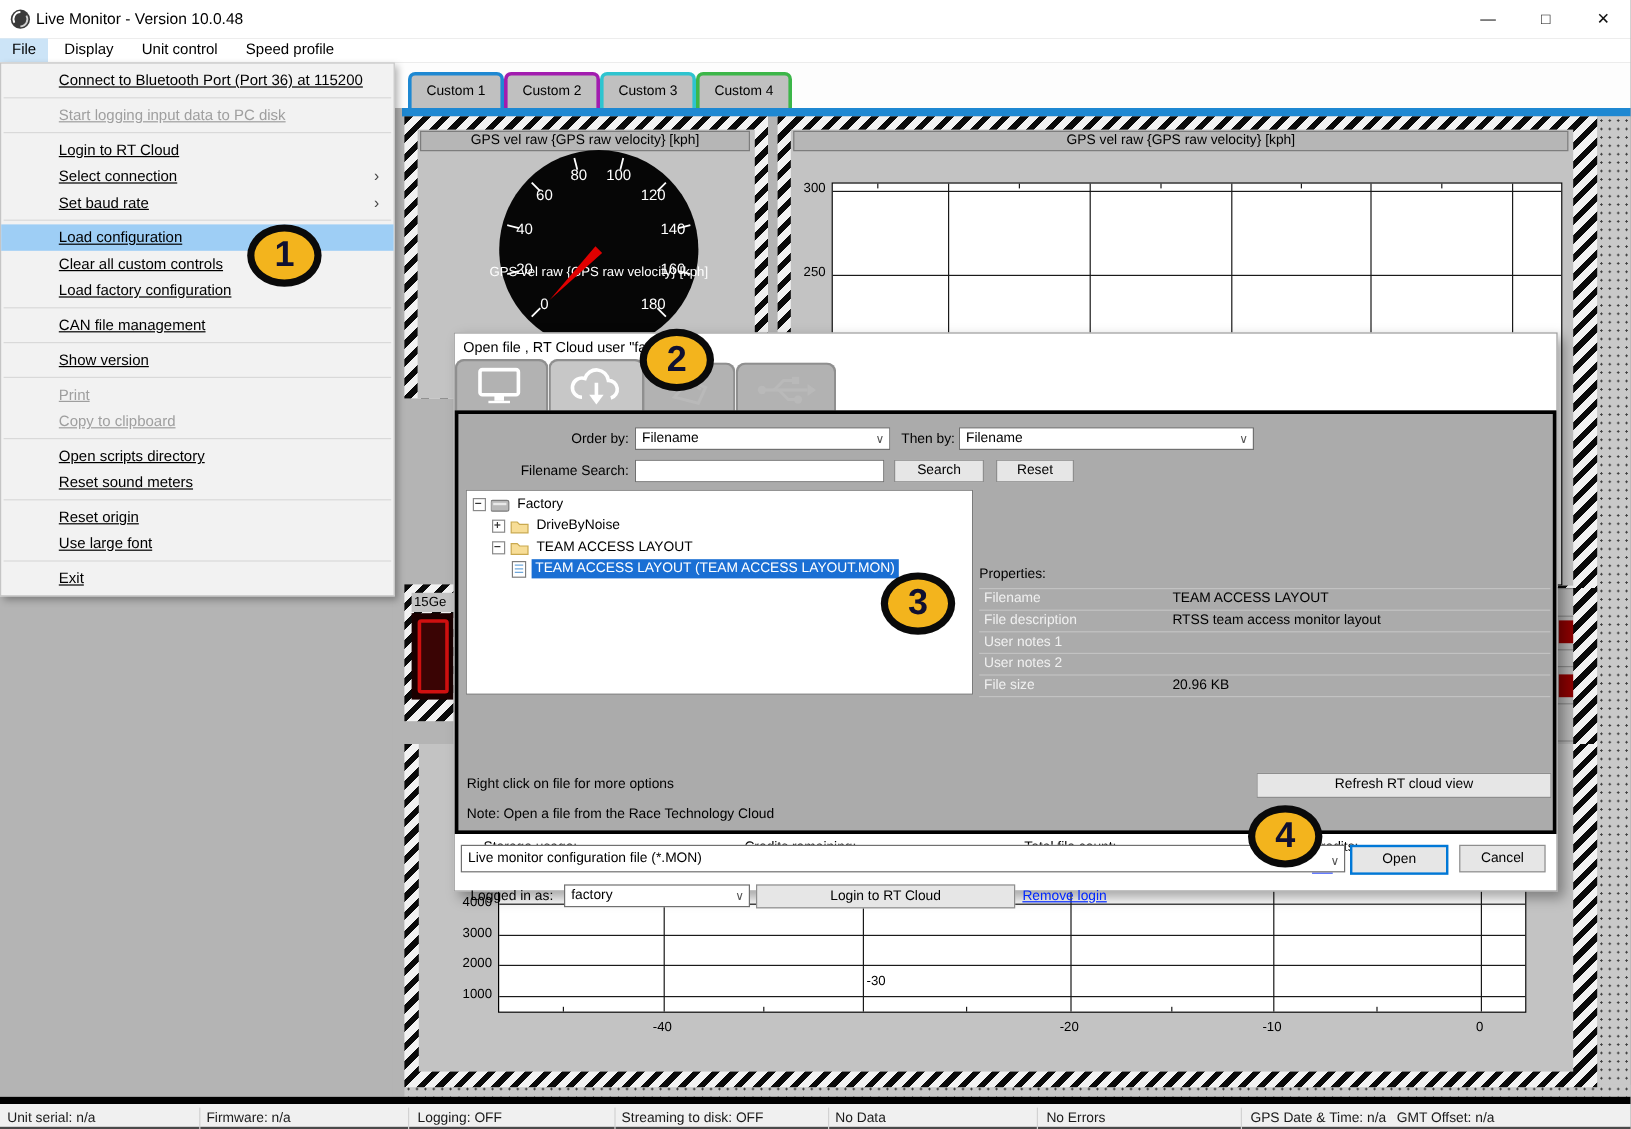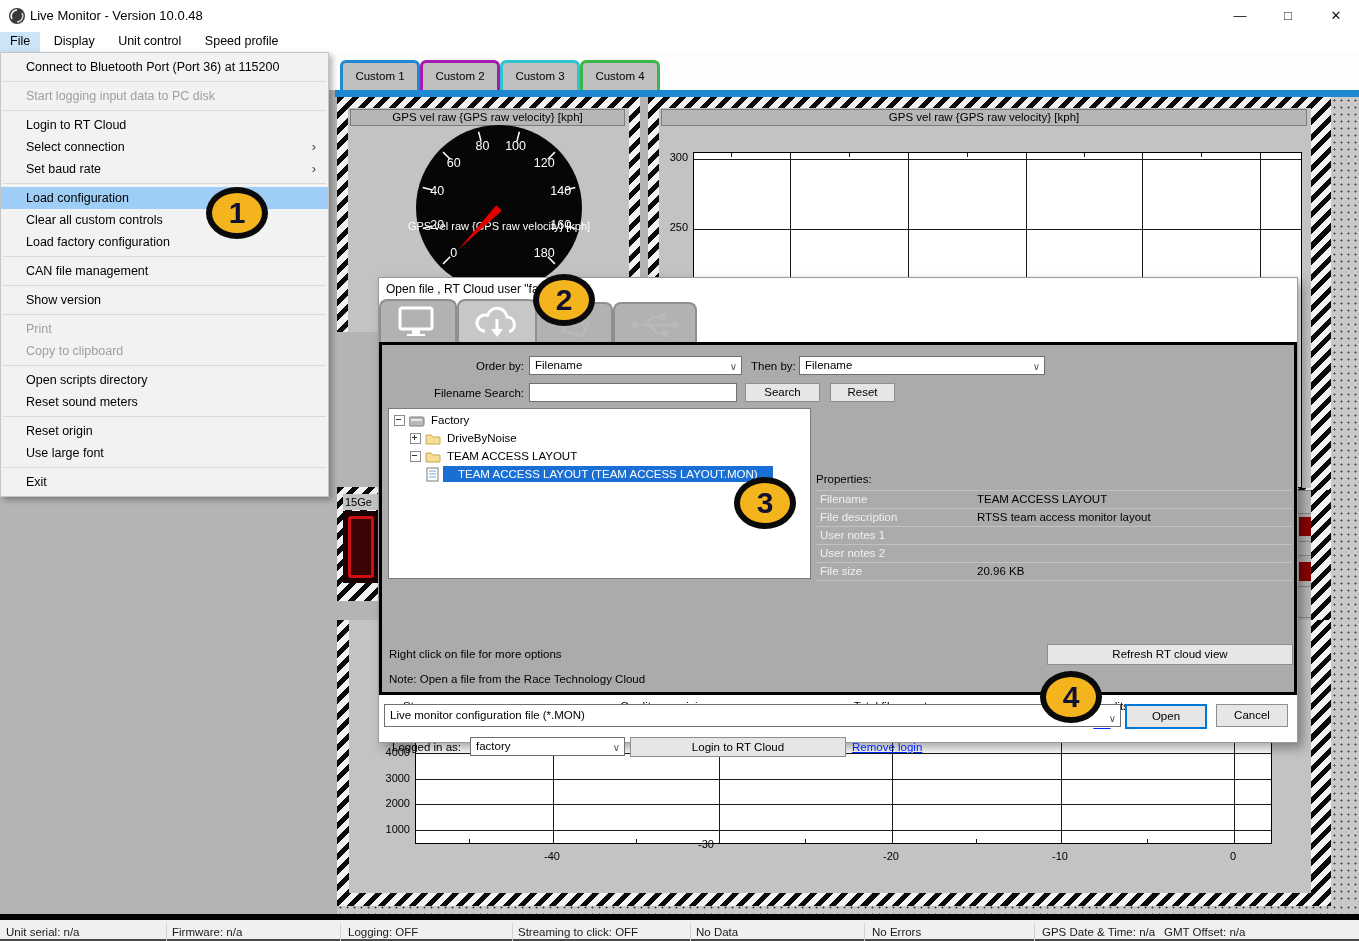--- a/index.html
+++ b/index.html
@@ -19,42 +19,42 @@
   .hazard{background:repeating-linear-gradient(135deg,#0a0a0a 0 5px,#f2f2f2 5px 11px);}
   .panelbg{background:#c3c3c3;}
   .ptitle{background:#b6b6b6;border:1px solid #7d7d7d;text-align:center;font-size:11.5px;line-height:13px;padding-top:1px;color:#000;}
   .plot{background:#fff;border:1px solid #000;}
   .hline{position:absolute;left:0;right:0;height:1px;background:#1a1a1a;}
   .vline{position:absolute;top:0;bottom:0;width:1px;background:#1a1a1a;}
   .mtick{position:absolute;width:1px;height:4px;background:#1a1a1a;}
   .tickl{position:absolute;font-size:11px;color:#000;}
   .dotted{background-color:#c9c9c9;background-image:radial-gradient(#3c3c3c 0.9px,transparent 1.1px);background-size:7px 7px;}
   .filemenu{left:0;top:52px;width:327px;background:#f2f2f2;border:1px solid #c5c5c5;box-shadow:3px 3px 6px rgba(0,0,0,.3);padding:3px 0;z-index:60;position:absolute;}
-  .mi{height:22px;line-height:22px;padding-left:25px;font-size:12.5px;position:relative;}
+  .mi{height:22px;line-height:22px;padding-left:48px;font-size:12.5px;position:relative;text-decoration:underline;}
   .mi.dis{color:#9f9f9f;}
   .mi.hl{background:#9ecef5;}
   .msep{height:1px;background:#d9d9d9;margin:3px 2px;}
   .subarr{position:absolute;right:12px;top:0;font-size:13px;color:#444;}
   .dialog{left:378px;top:277px;width:918px;height:464px;background:#fff;border:1px solid #9a9a9a;box-shadow:5px 5px 10px rgba(0,0,0,.35);z-index:50;position:absolute;font-size:11.5px;}
   .dtab{position:absolute;background:#b2b2b2;border:2px solid #8f8f8f;border-bottom:none;border-radius:8px 8px 0 0;}
   .dtab.active{background:#c7c7c7;}
   .dpanel{position:absolute;left:0px;top:64px;width:912px;height:347px;background:#ababab;border:3px solid #000;}
   .dlabel{position:absolute;font-size:11.5px;color:#000;}
   .combo{position:absolute;background:#fff;border:1px solid #707070;line-height:17px;padding-left:5px;overflow:hidden;white-space:nowrap;}
   .chev{position:absolute;right:4px;top:1px;color:#555;font-size:10px;}
   .btn{position:absolute;background:#e6e6e6;border:1px solid #8e8e8e;text-align:center;font-size:11.5px;}
   .field{position:absolute;background:#fff;border:1px solid #707070;}
   .link{color:#0026ff;text-decoration:underline;font-size:11.5px;}
   .treebox{position:absolute;left:6px;top:127px;width:421px;height:169px;background:#fff;border:1px solid #7a7a7a;font-size:11.5px;}
   .trow{position:absolute;height:17px;line-height:16px;white-space:nowrap;}
   .expander{position:absolute;width:9px;height:9px;background:#fff;border:1px solid #8a8a8a;top:3px;}
   .expander i{position:absolute;background:#333;}
   .exh{left:1px;top:3px;width:5px;height:1px;}
   .exv{left:3px;top:1px;width:1px;height:5px;}
-  .treesel{background:#1a6fd4;color:#fff;padding:0 15px;}
+  .treesel{background:#1a6fd4;color:#fff;padding:0 3px;}
   .prop-table{position:absolute;left:434px;top:145px;width:476px;border-top:1px solid #c2c2c2;}
   .prow{display:flex;height:17px;line-height:16px;border-bottom:1px solid #c2c2c2;}
   .prow .pl{width:153px;color:#f0f0f0;padding-left:4px;font-size:11.5px;}
   .prow .pv{flex:1;color:#000;padding-left:4px;font-size:11.5px;}
   .callout{position:absolute;width:62px;height:52px;border-radius:50%;background:#f3b41d;border:6px solid #0a0a0a;z-index:100;
            display:flex;align-items:center;justify-content:center;font-size:30px;font-weight:bold;color:#101030;box-sizing:border-box;}
   .statusbar{left:0;top:914px;width:1359px;height:27px;background:#f0f0f0;border-top:6px solid #000000;border-bottom:2px solid #4a4a4a;position:absolute;font-size:11.5px;box-sizing:border-box;}
   .sbitem{position:absolute;top:6px;color:#1a1a1a;}
   .sbsep{position:absolute;top:3px;height:19px;width:1px;background:#d2d2d2;}
   .sevenseg{position:absolute;border:3px solid #cf1010;background:#3a0404;border-radius:3px;}
@@ -184,21 +184,21 @@
     <div class="mtick" style="left:220px;bottom:0"></div>
     <div class="mtick" style="left:389px;bottom:0"></div>
     <div class="mtick" style="left:560px;bottom:0"></div>
     <div class="mtick" style="left:731px;bottom:0"></div>
   </div>
   <div class="abs tickl" style="left:378px;top:746px;width:32px;text-align:right;">4000</div>
   <div class="abs tickl" style="left:378px;top:772px;width:32px;text-align:right;">3000</div>
   <div class="abs tickl" style="left:378px;top:797px;width:32px;text-align:right;">2000</div>
   <div class="abs tickl" style="left:378px;top:823px;width:32px;text-align:right;">1000</div>
   <div class="abs tickl" style="left:532px;top:850px;width:40px;text-align:center;">-40</div>
-  <div class="abs tickl" style="left:698px;top:838px;width:40px;text-align:left;">-30</div>
+  <div class="abs tickl" style="left:698px;top:812px;width:40px;text-align:right;">-30</div>
   <div class="abs tickl" style="left:871px;top:850px;width:40px;text-align:center;">-20</div>
   <div class="abs tickl" style="left:1040px;top:850px;width:40px;text-align:center;">-10</div>
   <div class="abs tickl" style="left:1213px;top:850px;width:40px;text-align:center;">0</div>
 
   <div class="filemenu">
     <div class="mi">Connect to Bluetooth Port (Port 36) at 115200</div>
     <div class="msep"></div>
     <div class="mi dis">Start logging input data to PC disk</div>
     <div class="msep"></div>
     <div class="mi">Login to RT Cloud</div>
@@ -378,21 +378,21 @@
   <div class="callout" style="left:734px;top:477px;">3</div>
   <div class="callout" style="left:1040px;top:671px;">4</div>
 
   <div class="statusbar">
     <span class="sbitem" style="left:6px;">Unit serial: n/a</span>
     <span class="sbsep" style="left:166px;"></span>
     <span class="sbitem" style="left:172px;">Firmware: n/a</span>
     <span class="sbsep" style="left:340px;"></span>
     <span class="sbitem" style="left:348px;">Logging: OFF</span>
     <span class="sbsep" style="left:512px;"></span>
-    <span class="sbitem" style="left:518px;">Streaming to click: OFF</span>
+    <span class="sbitem" style="left:518px;">Streaming to disk: OFF</span>
     <span class="sbsep" style="left:690px;"></span>
     <span class="sbitem" style="left:696px;">No Data</span>
     <span class="sbsep" style="left:864px;"></span>
     <span class="sbitem" style="left:872px;">No Errors</span>
     <span class="sbsep" style="left:1034px;"></span>
     <span class="sbitem" style="left:1042px;">GPS Date &amp; Time: n/a</span>
     <span class="sbitem" style="left:1164px;">GMT Offset: n/a</span>
   </div>
 
 </div>

